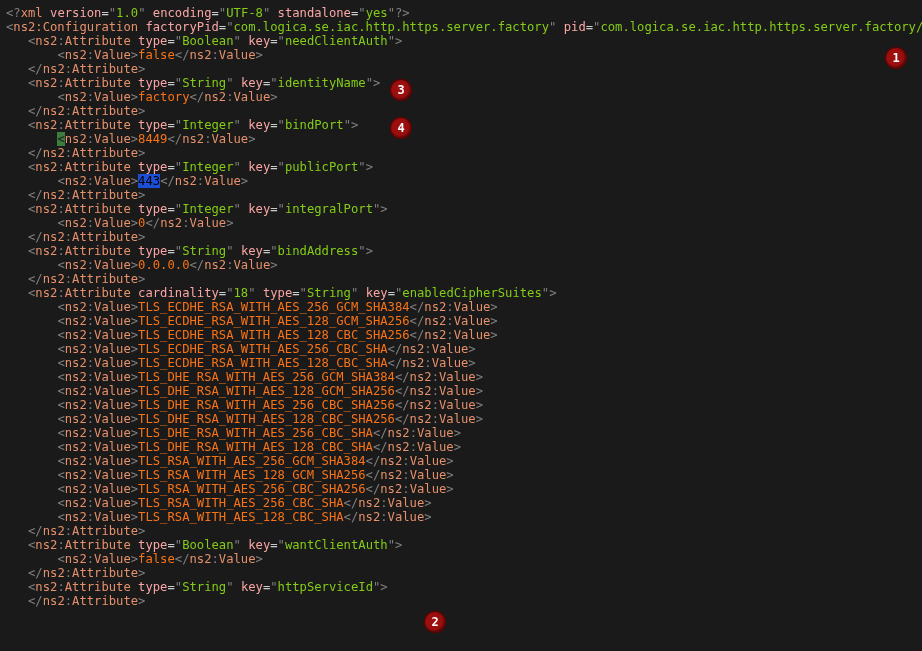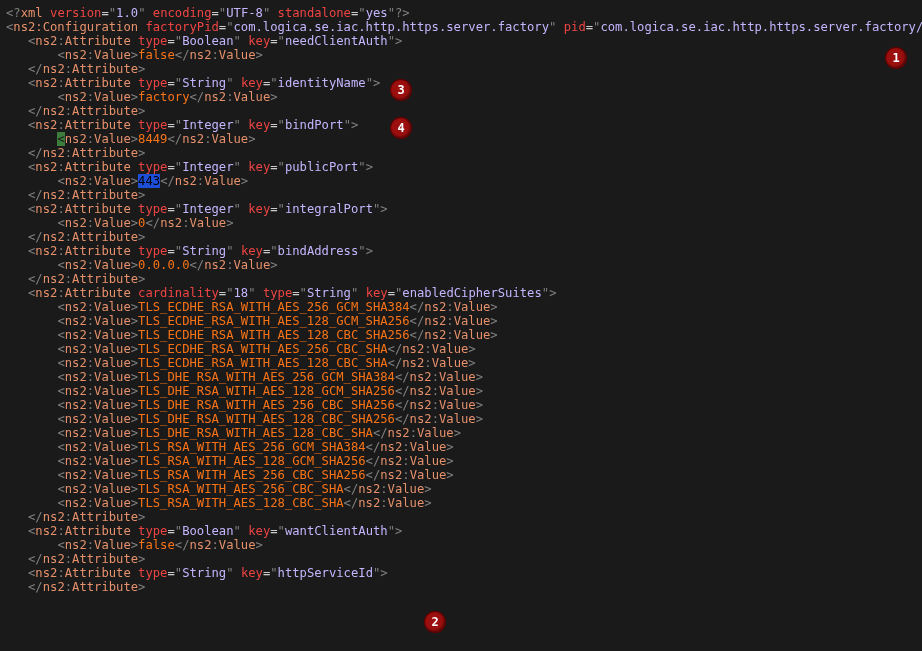--- a/index.html
+++ b/index.html
@@ -1,22 +1,22 @@
 <!DOCTYPE html>
 <html><head>
 <meta charset="utf-8">
 <style>
   html,body{margin:0;padding:0;background:#1a1a1a;color:#ccc;font-family:Consolas,Menlo,monospace;font-size:12.2px;line-height:14px;overflow:hidden}
   .view{position:relative;width:922px;height:651px;padding:6px 6px;box-sizing:border-box}
   .ln{white-space:pre}
   .b{color:#808080}        
   .tag{color:#e6916c}
-  .attr{color:#ef4444}     
+  .attr{color:#fca5a5}     
   .eq{color:#ccc}
-  .str{color:#c4b5fd}      
+  .str{color:#84cc16}      
   .txt{color:#cccccc}
   .txt2{color:#f97316}     
   .hl443{background:#1d4ed8;color:#000}
   .cur{background:#3c7c3c;color:#1a1a1a}
   .badge{position:absolute;width:20px;height:20px;border-radius:50%;background:#9c0f0f;color:#fff;font-weight:bold;font-size:12px;display:flex;align-items:center;justify-content:center;box-shadow:inset -1px -1px 2px rgba(0,0,0,.5),0 0 0 1px #600;z-index:9}
 </style>
 </head>
 <body>
 
 <div class="view" id="view">
@@ -43,20 +43,21 @@
     <div class="ln"><span class="txt">   </span><span class="b">&lt;</span><span class="tag">ns2</span><span class="b">:</span><span class="tag">Attribute</span><span class="txt"> </span><span class="attr">cardinality</span><span class="eq">=</span><span class="b">"</span><span class="str">18</span><span class="b">"</span><span class="txt"> </span><span class="attr">type</span><span class="eq">=</span><span class="b">"</span><span class="str">String</span><span class="b">"</span><span class="txt"> </span><span class="attr">key</span><span class="eq">=</span><span class="b">"</span><span class="str">enabledCipherSuites</span><span class="b">"</span><span class="b">&gt;</span></div>
     <div class="ln"><span class="txt">       </span><span class="b">&lt;</span><span class="tag">ns2</span><span class="b">:</span><span class="tag">Value</span><span class="b">&gt;</span><span class="txt2">TLS_ECDHE_RSA_WITH_AES_256_GCM_SHA384</span><span class="b">&lt;/</span><span class="tag">ns2</span><span class="b">:</span><span class="tag">Value</span><span class="b">&gt;</span></div>
     <div class="ln"><span class="txt">       </span><span class="b">&lt;</span><span class="tag">ns2</span><span class="b">:</span><span class="tag">Value</span><span class="b">&gt;</span><span class="txt2">TLS_ECDHE_RSA_WITH_AES_128_GCM_SHA256</span><span class="b">&lt;/</span><span class="tag">ns2</span><span class="b">:</span><span class="tag">Value</span><span class="b">&gt;</span></div>
     <div class="ln"><span class="txt">       </span><span class="b">&lt;</span><span class="tag">ns2</span><span class="b">:</span><span class="tag">Value</span><span class="b">&gt;</span><span class="txt2">TLS_ECDHE_RSA_WITH_AES_128_CBC_SHA256</span><span class="b">&lt;/</span><span class="tag">ns2</span><span class="b">:</span><span class="tag">Value</span><span class="b">&gt;</span></div>
     <div class="ln"><span class="txt">       </span><span class="b">&lt;</span><span class="tag">ns2</span><span class="b">:</span><span class="tag">Value</span><span class="b">&gt;</span><span class="txt2">TLS_ECDHE_RSA_WITH_AES_256_CBC_SHA</span><span class="b">&lt;/</span><span class="tag">ns2</span><span class="b">:</span><span class="tag">Value</span><span class="b">&gt;</span></div>
     <div class="ln"><span class="txt">       </span><span class="b">&lt;</span><span class="tag">ns2</span><span class="b">:</span><span class="tag">Value</span><span class="b">&gt;</span><span class="txt2">TLS_ECDHE_RSA_WITH_AES_128_CBC_SHA</span><span class="b">&lt;/</span><span class="tag">ns2</span><span class="b">:</span><span class="tag">Value</span><span class="b">&gt;</span></div>
     <div class="ln"><span class="txt">       </span><span class="b">&lt;</span><span class="tag">ns2</span><span class="b">:</span><span class="tag">Value</span><span class="b">&gt;</span><span class="txt2">TLS_DHE_RSA_WITH_AES_256_GCM_SHA384</span><span class="b">&lt;/</span><span class="tag">ns2</span><span class="b">:</span><span class="tag">Value</span><span class="b">&gt;</span></div>
     <div class="ln"><span class="txt">       </span><span class="b">&lt;</span><span class="tag">ns2</span><span class="b">:</span><span class="tag">Value</span><span class="b">&gt;</span><span class="txt2">TLS_DHE_RSA_WITH_AES_128_GCM_SHA256</span><span class="b">&lt;/</span><span class="tag">ns2</span><span class="b">:</span><span class="tag">Value</span><span class="b">&gt;</span></div>
     <div class="ln"><span class="txt">       </span><span class="b">&lt;</span><span class="tag">ns2</span><span class="b">:</span><span class="tag">Value</span><span class="b">&gt;</span><span class="txt2">TLS_DHE_RSA_WITH_AES_256_CBC_SHA256</span><span class="b">&lt;/</span><span class="tag">ns2</span><span class="b">:</span><span class="tag">Value</span><span class="b">&gt;</span></div>
     <div class="ln"><span class="txt">       </span><span class="b">&lt;</span><span class="tag">ns2</span><span class="b">:</span><span class="tag">Value</span><span class="b">&gt;</span><span class="txt2">TLS_DHE_RSA_WITH_AES_128_CBC_SHA256</span><span class="b">&lt;/</span><span class="tag">ns2</span><span class="b">:</span><span class="tag">Value</span><span class="b">&gt;</span></div>
+    <div class="ln"><span class="txt">       </span><span class="b">&lt;</span><span class="tag">ns2</span><span class="b">:</span><span class="tag">Value</span><span class="b">&gt;</span><span class="txt2">TLS_DHE_RSA_WITH_AES_256_CBC_SHA</span><span class="b">&lt;/</span><span class="tag">ns2</span><span class="b">:</span><span class="tag">Value</span><span class="b">&gt;</span></div>
     <div class="ln"><span class="txt">       </span><span class="b">&lt;</span><span class="tag">ns2</span><span class="b">:</span><span class="tag">Value</span><span class="b">&gt;</span><span class="txt2">TLS_DHE_RSA_WITH_AES_128_CBC_SHA</span><span class="b">&lt;/</span><span class="tag">ns2</span><span class="b">:</span><span class="tag">Value</span><span class="b">&gt;</span></div>
     <div class="ln"><span class="txt">       </span><span class="b">&lt;</span><span class="tag">ns2</span><span class="b">:</span><span class="tag">Value</span><span class="b">&gt;</span><span class="txt2">TLS_RSA_WITH_AES_256_GCM_SHA384</span><span class="b">&lt;/</span><span class="tag">ns2</span><span class="b">:</span><span class="tag">Value</span><span class="b">&gt;</span></div>
     <div class="ln"><span class="txt">       </span><span class="b">&lt;</span><span class="tag">ns2</span><span class="b">:</span><span class="tag">Value</span><span class="b">&gt;</span><span class="txt2">TLS_RSA_WITH_AES_128_GCM_SHA256</span><span class="b">&lt;/</span><span class="tag">ns2</span><span class="b">:</span><span class="tag">Value</span><span class="b">&gt;</span></div>
     <div class="ln"><span class="txt">       </span><span class="b">&lt;</span><span class="tag">ns2</span><span class="b">:</span><span class="tag">Value</span><span class="b">&gt;</span><span class="txt2">TLS_RSA_WITH_AES_256_CBC_SHA256</span><span class="b">&lt;/</span><span class="tag">ns2</span><span class="b">:</span><span class="tag">Value</span><span class="b">&gt;</span></div>
     <div class="ln"><span class="txt">       </span><span class="b">&lt;</span><span class="tag">ns2</span><span class="b">:</span><span class="tag">Value</span><span class="b">&gt;</span><span class="txt2">TLS_RSA_WITH_AES_256_CBC_SHA</span><span class="b">&lt;/</span><span class="tag">ns2</span><span class="b">:</span><span class="tag">Value</span><span class="b">&gt;</span></div>
     <div class="ln"><span class="txt">       </span><span class="b">&lt;</span><span class="tag">ns2</span><span class="b">:</span><span class="tag">Value</span><span class="b">&gt;</span><span class="txt2">TLS_RSA_WITH_AES_128_CBC_SHA</span><span class="b">&lt;/</span><span class="tag">ns2</span><span class="b">:</span><span class="tag">Value</span><span class="b">&gt;</span></div>
     <div class="ln"><span class="txt">   </span><span class="b">&lt;/</span><span class="tag">ns2</span><span class="b">:</span><span class="tag">Attribute</span><span class="b">&gt;</span></div>
     <div class="ln"><span class="txt">   </span><span class="b">&lt;</span><span class="tag">ns2</span><span class="b">:</span><span class="tag">Attribute</span><span class="txt"> </span><span class="attr">type</span><span class="eq">=</span><span class="b">"</span><span class="str">Boolean</span><span class="b">"</span><span class="txt"> </span><span class="attr">key</span><span class="eq">=</span><span class="b">"</span><span class="str">wantClientAuth</span><span class="b">"</span><span class="b">&gt;</span></div>
     <div class="ln"><span class="txt">       </span><span class="b">&lt;</span><span class="tag">ns2</span><span class="b">:</span><span class="tag">Value</span><span class="b">&gt;</span><span class="txt2">false</span><span class="b">&lt;/</span><span class="tag">ns2</span><span class="b">:</span><span class="tag">Value</span><span class="b">&gt;</span></div>
     <div class="ln"><span class="txt">   </span><span class="b">&lt;/</span><span class="tag">ns2</span><span class="b">:</span><span class="tag">Attribute</span><span class="b">&gt;</span></div>

